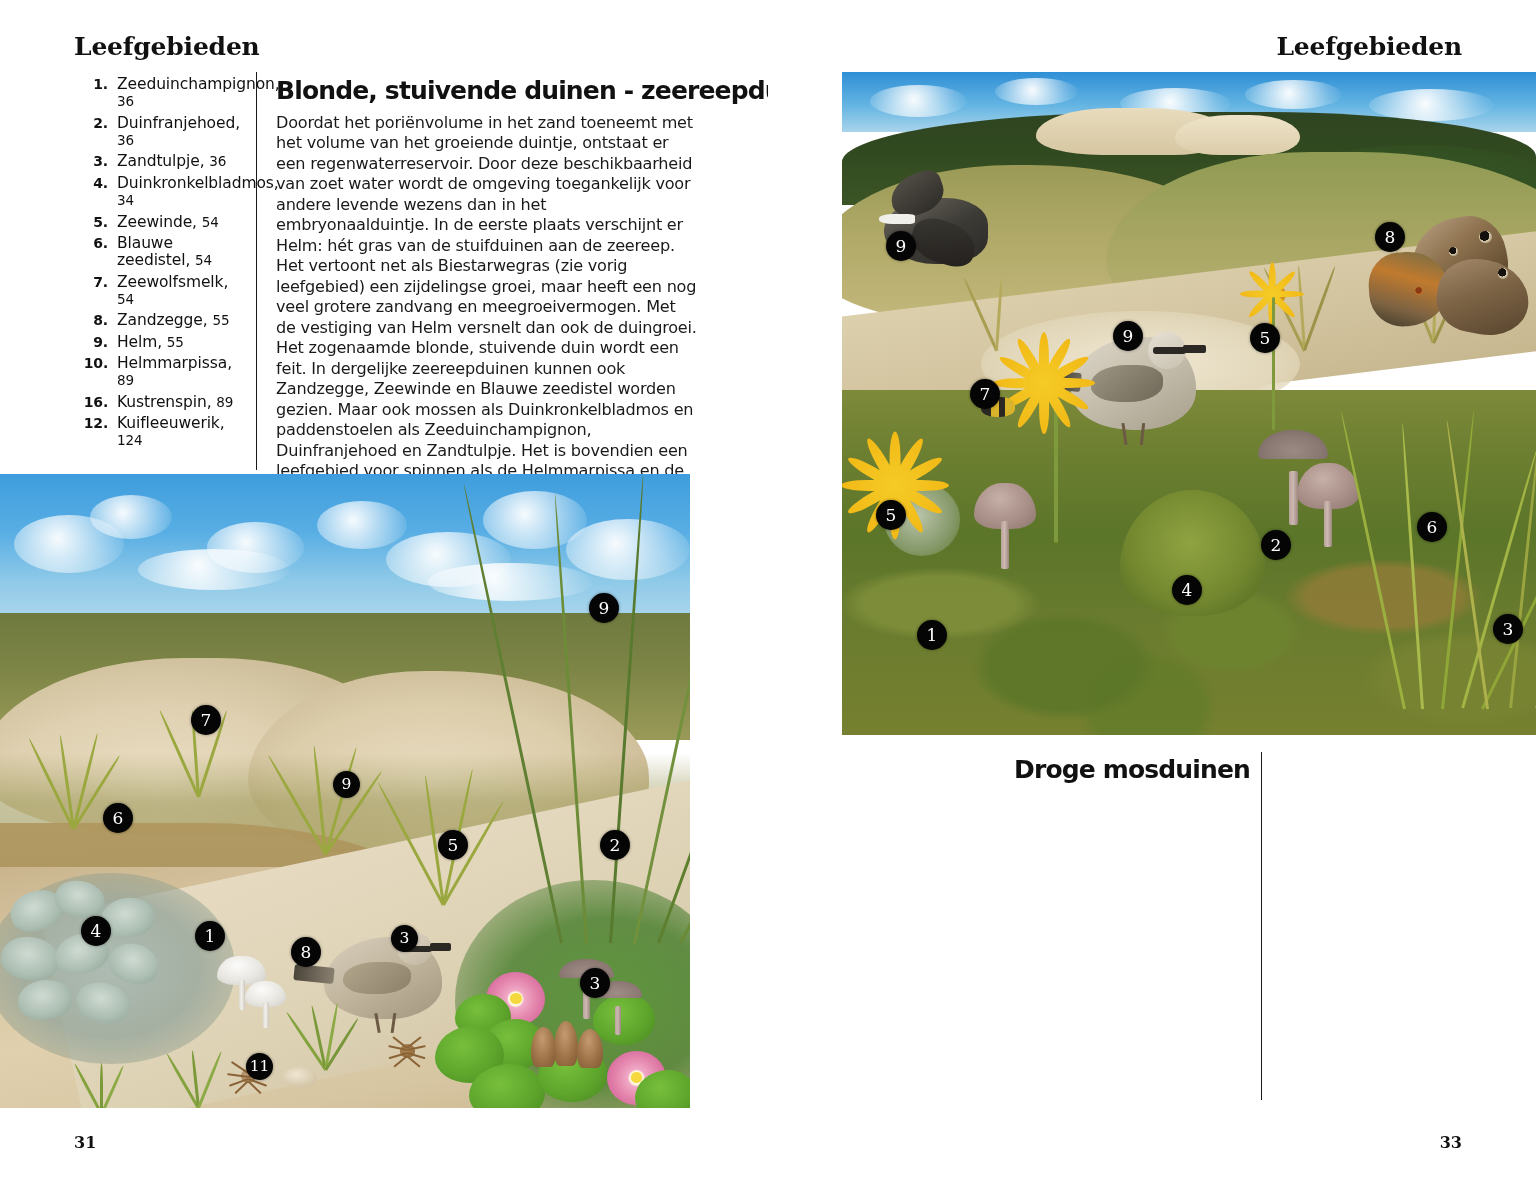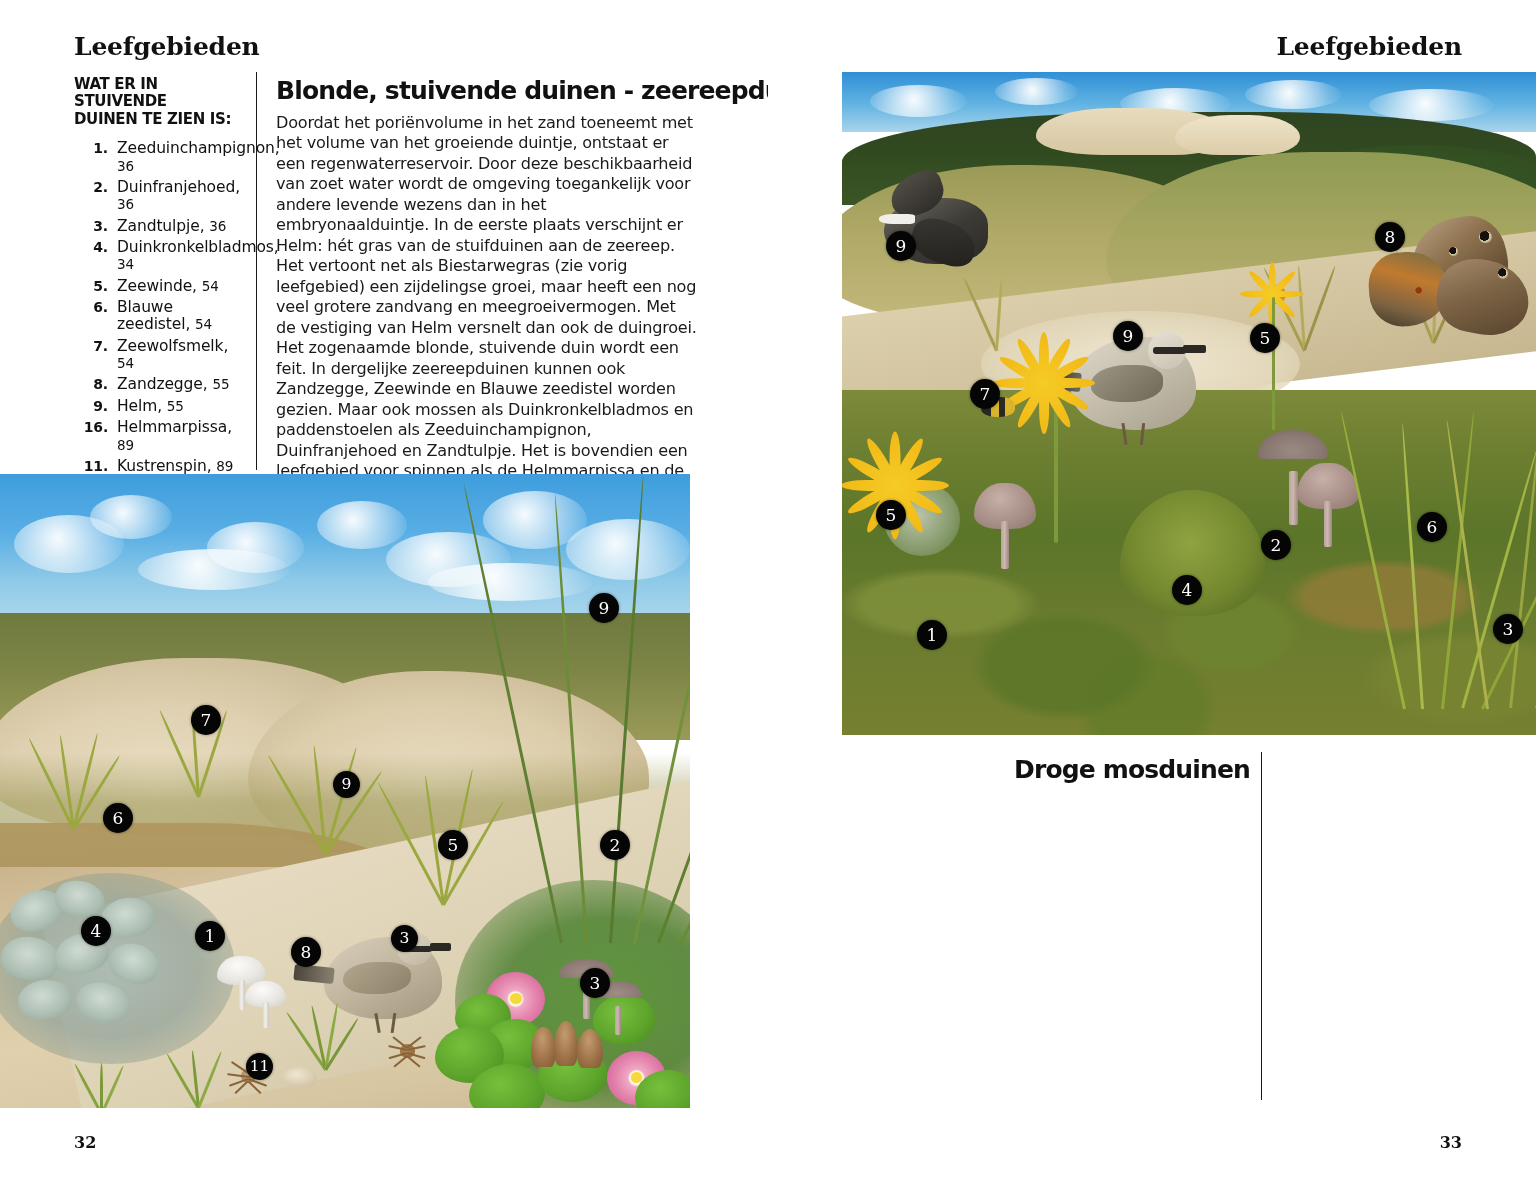--- a/index.html
+++ b/index.html
@@ -447,26 +447,25 @@
 </style>
 </head>
 <body>
 
 <div class="spread">
 
   <div class="page page-left">
 
     <div class="runhead runhead-left">Leefgebieden</div>
 
-    <div class="folio folio-left">32</div>
+    <div class="folio folio-left">31</div>
 
     <div class="vrule vrule-left"></div>
 
     <div class="sidebar sidebar-left">
-      <div class="sidebar-title">WAT ER IN STUIVENDE DUINEN TE ZIEN IS:</div>
       <ol class="idlist" id="left-list">
           <li>
             <span class="num">1.</span>
             <span class="nm">Zeeduinchampignon, <span class="pg">36</span></span>
           </li>
           <li>
             <span class="num">2.</span>
             <span class="nm">Duinfranjehoed, <span class="pg">36</span></span>
           </li>
           <li>
@@ -491,25 +490,25 @@
           </li>
           <li>
             <span class="num">8.</span>
             <span class="nm">Zandzegge, <span class="pg">55</span></span>
           </li>
           <li>
             <span class="num">9.</span>
             <span class="nm">Helm, <span class="pg">55</span></span>
           </li>
           <li>
+            <span class="num">10.</span>
+            <span class="nm">Helmmarpissa, <span class="pg">89</span></span>
+          </li>
+          <li>
             <span class="num">16.</span>
-            <span class="nm">Helmmarpissa, <span class="pg">89</span></span>
-          </li>
-          <li>
-            <span class="num">11.</span>
             <span class="nm">Kustrenspin, <span class="pg">89</span></span>
           </li>
           <li>
             <span class="num">12.</span>
             <span class="nm">Kuifleeuwerik, <span class="pg">124</span></span>
           </li>
         </ol>
     </div>
 
     <div class="art-h art-h-left">Blonde, stuivende duinen - zeereepduinen</div>

